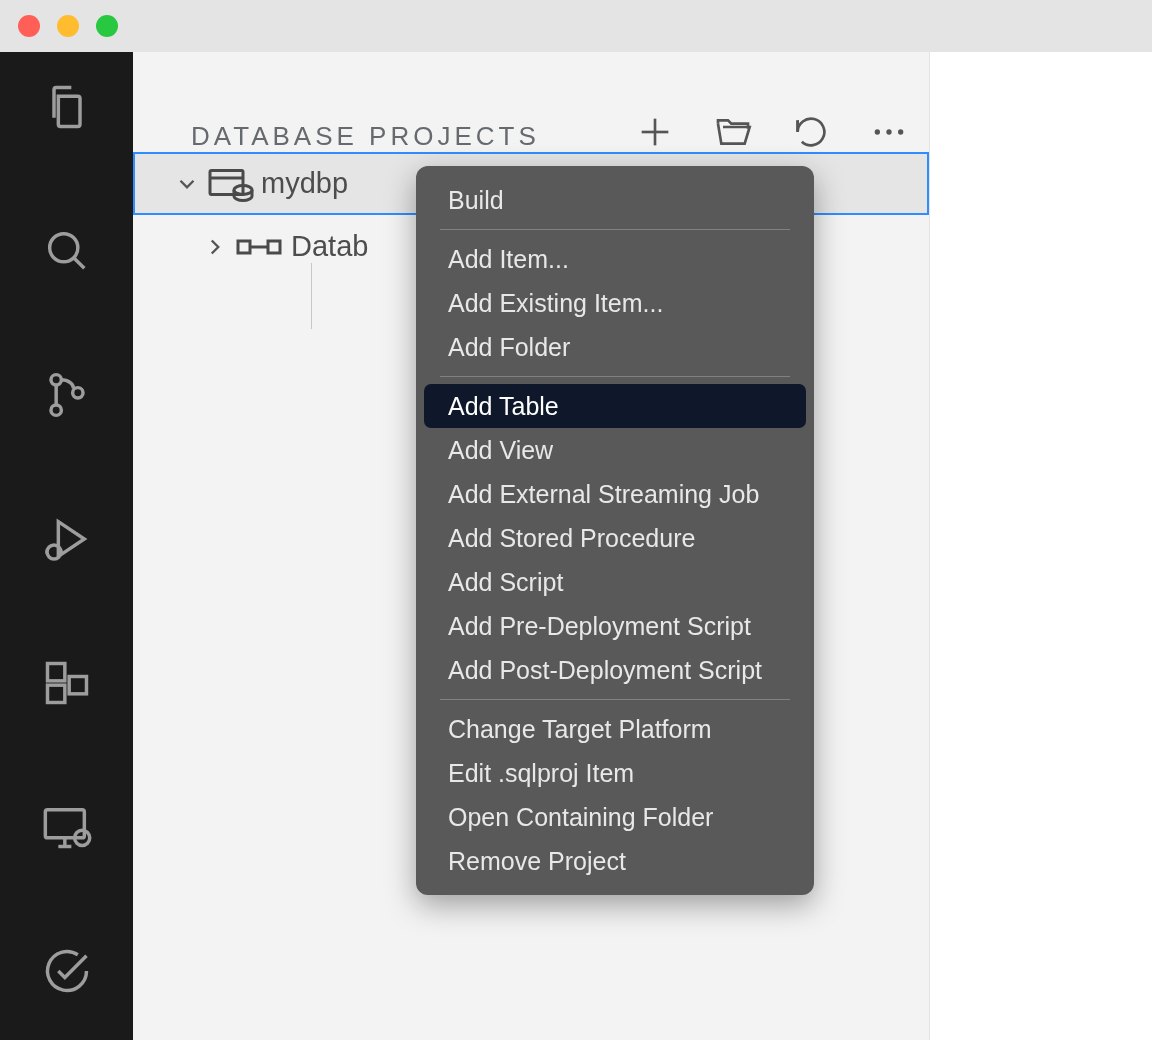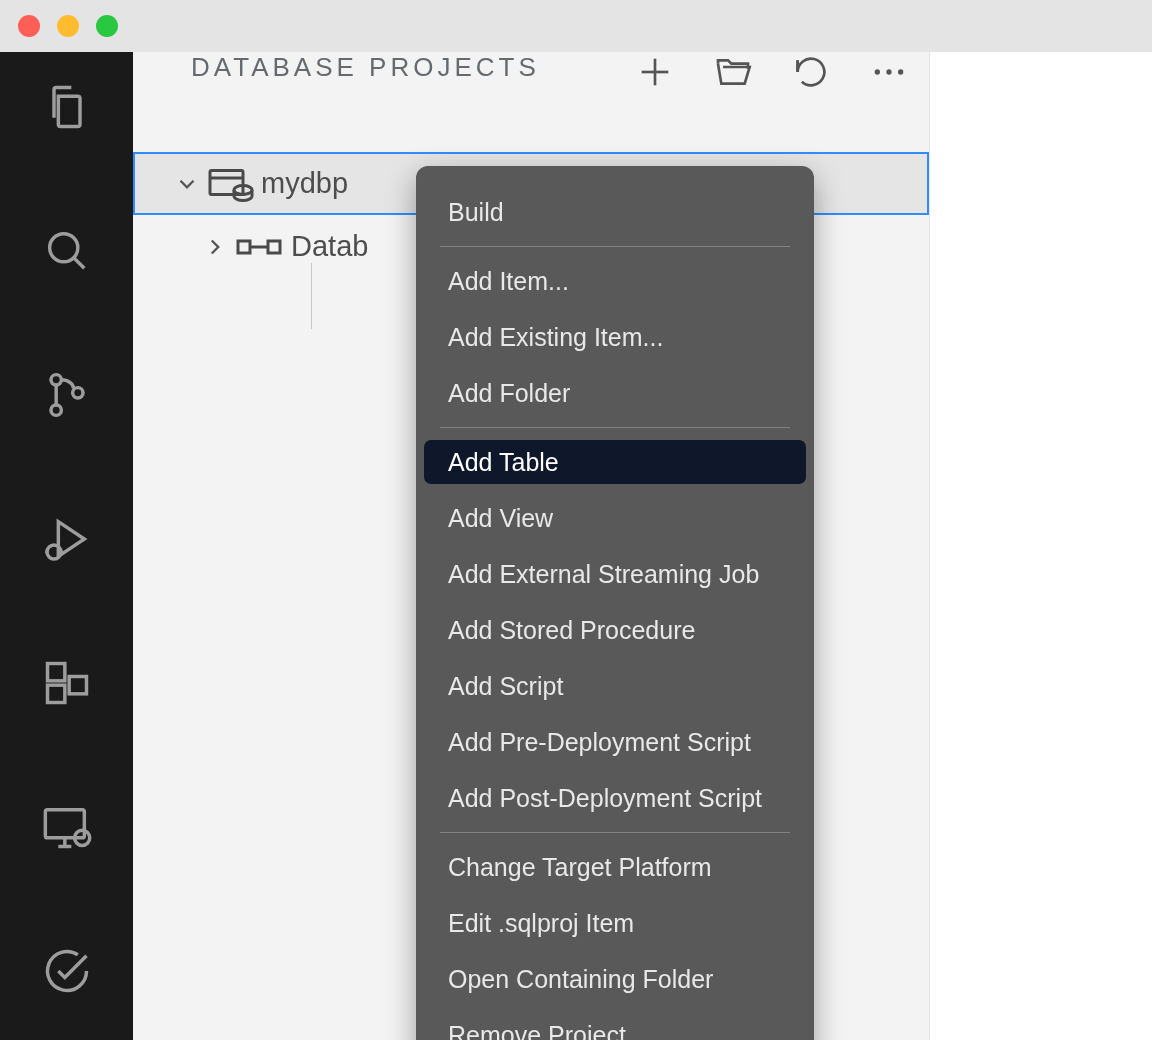--- a/index.html
+++ b/index.html
@@ -50,21 +50,21 @@
   .side-panel {
     position: absolute;
     top: 52px; left: 133px; bottom: 0;
     width: 797px;
     background: #f3f3f3;
     border-right: 1px solid #e4e4e4;
   }
   .panel-header {
     height: 100px;
     display: flex;
-    align-items: flex-start;
+    align-items: flex-end;
     padding: 0 20px 0 58px;
   }
   .panel-title {
     font-size: 26px;
     letter-spacing: 4px;
     font-weight: 400;
     color: #66696e;
     flex: 1;
   }
   .panel-actions { display: flex; gap: 38px; color: #555; }
@@ -108,21 +108,21 @@
     padding: 12px 0;
     color: #e8e8e8;
     font-size: 25px;
   }
   .cm-item {
     height: 44px;
     display: flex;
     align-items: center;
     padding: 0 24px;
     cursor: pointer;
-    margin: 12px 8px;
+    margin: 0 8px;
     border-radius: 7px;
   }
   .cm-item.hl { background: #0f172a; color: #fff; }
   .cm-sep { height: 1px; background: #808080; margin: 7px 24px; }
 
   .white-area {
     position:absolute;
     top:52px; left:930px; right:0; bottom:0;
     background:#fff;
   }

